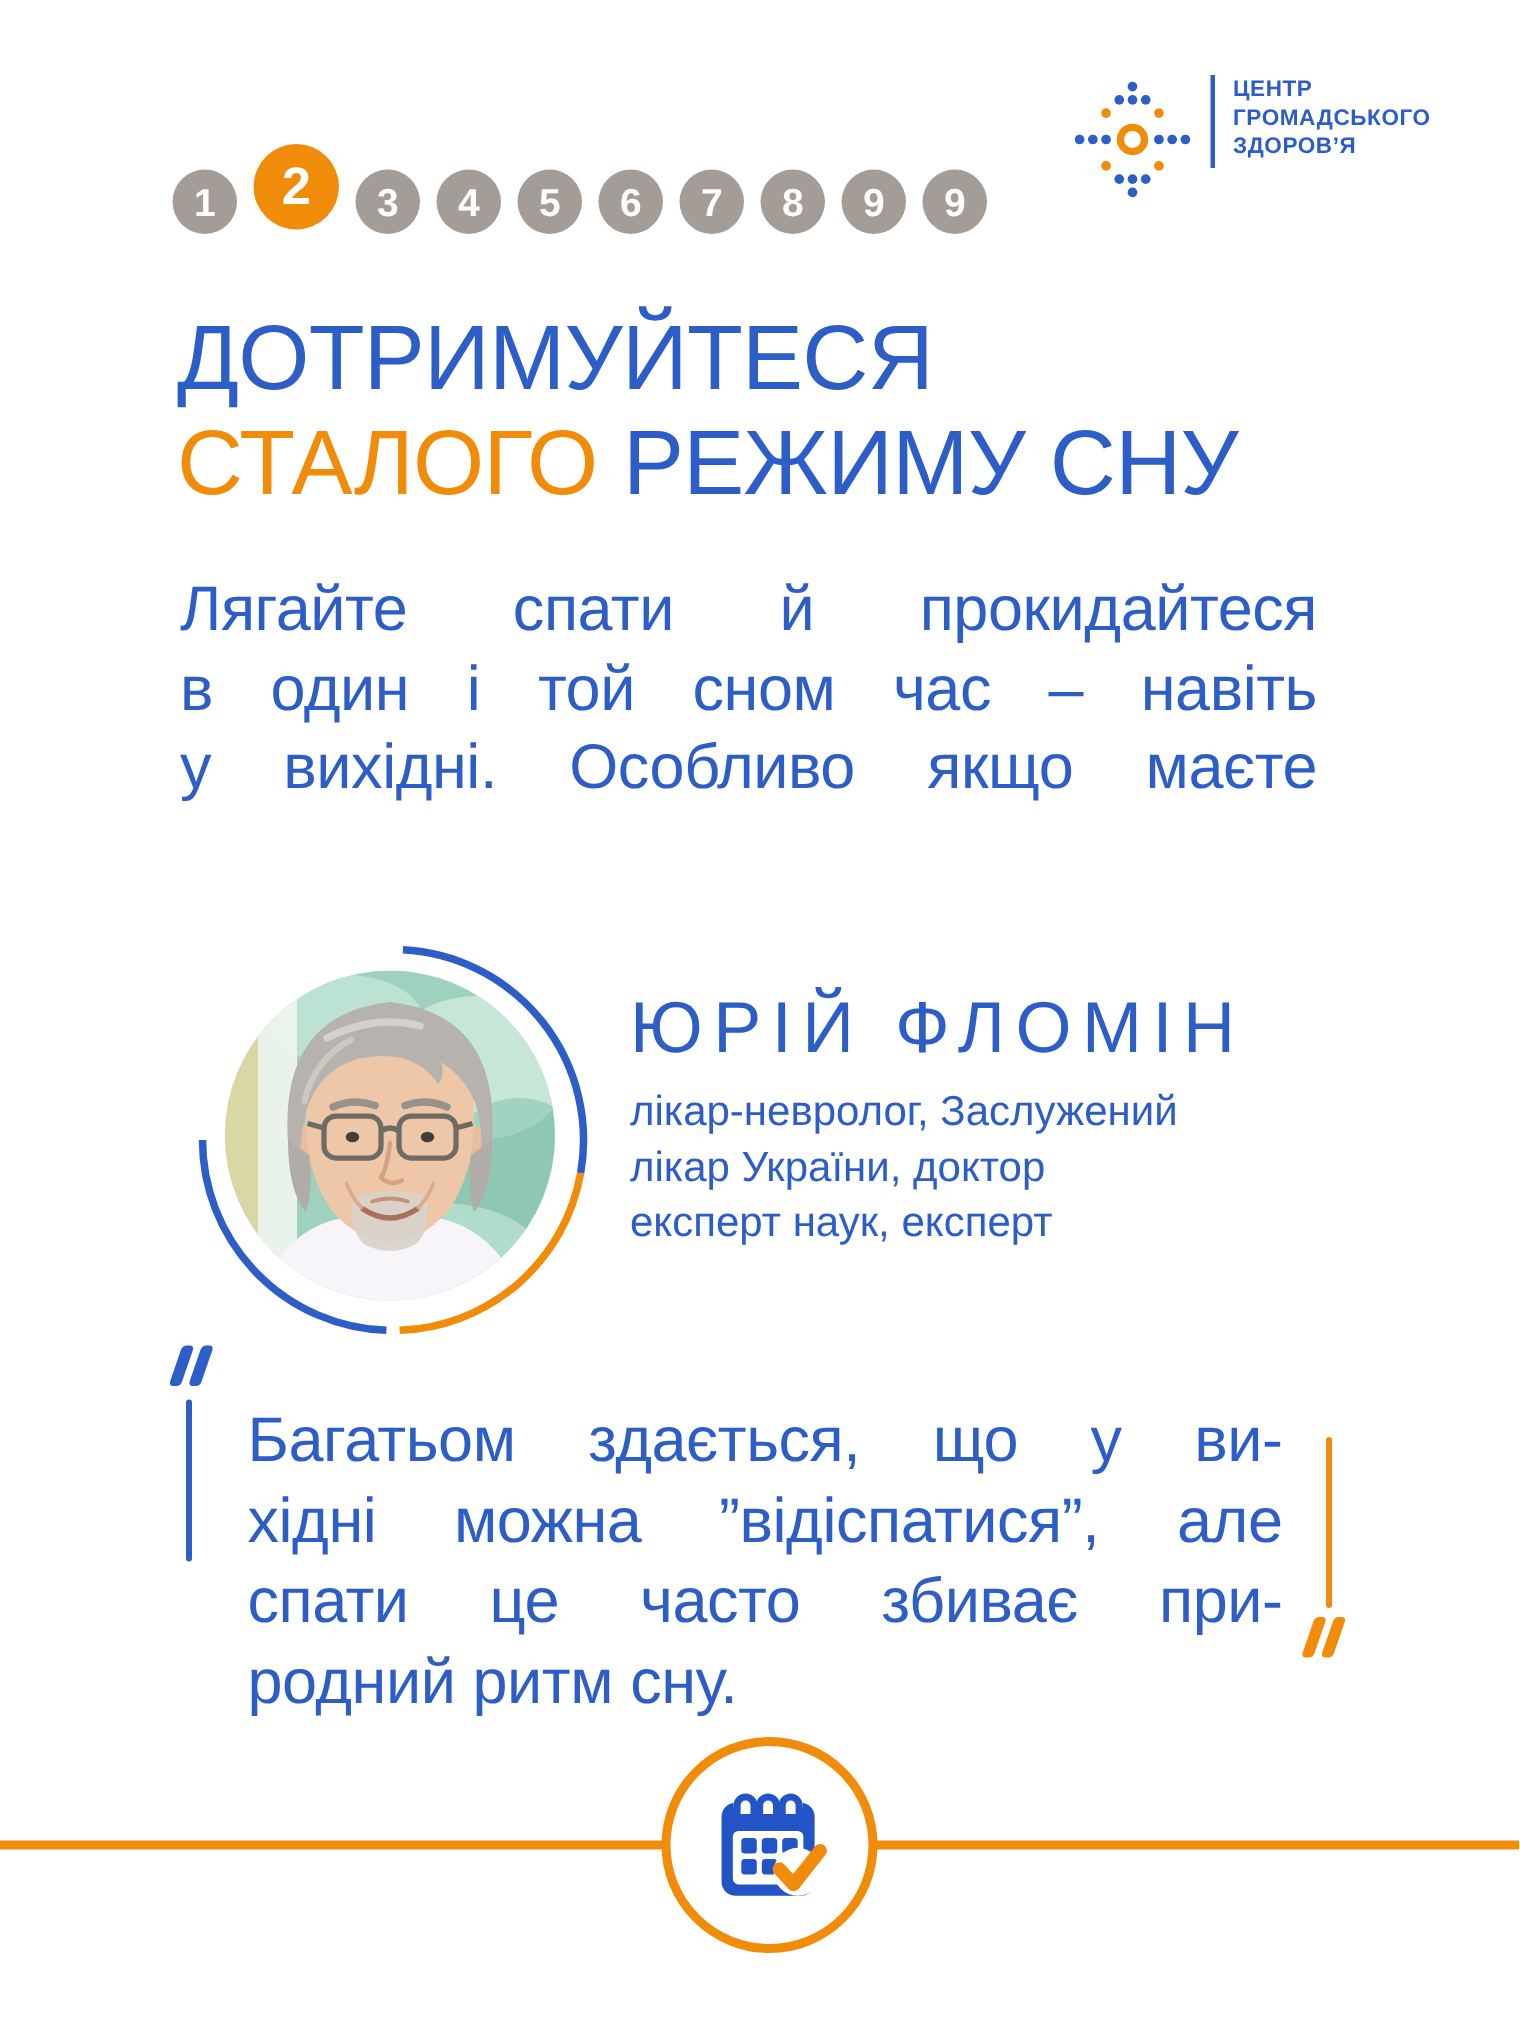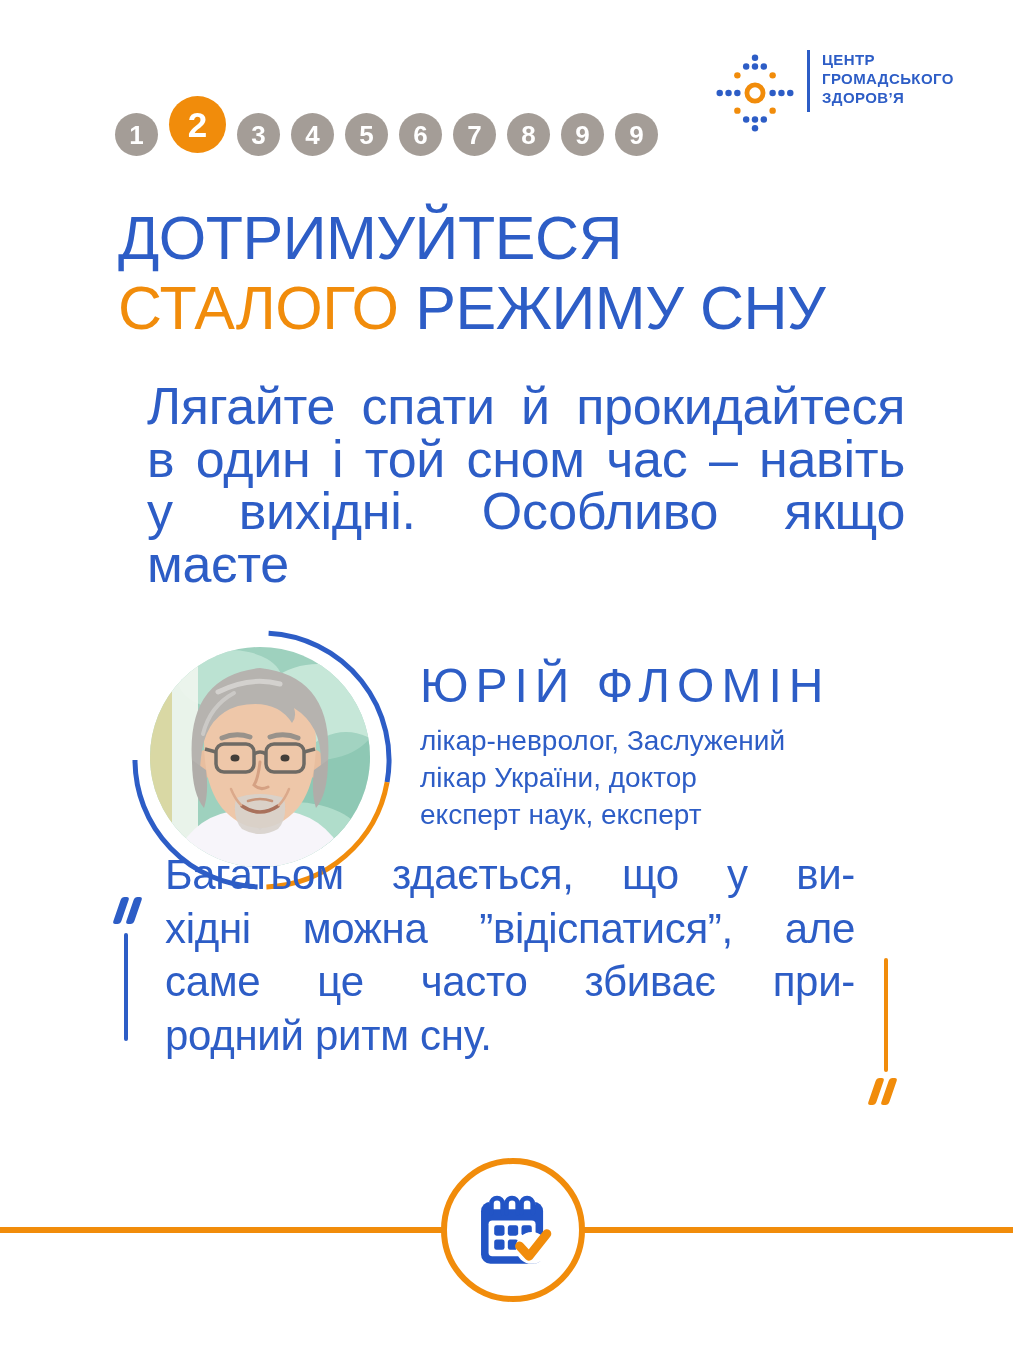--- a/index.html
+++ b/index.html
@@ -44,38 +44,38 @@
   .heading{
     position:absolute;left:118px;top:203px;
     font-size:61px;line-height:70px;font-weight:normal;
     letter-spacing:-.5px;color:var(--blue);white-space:nowrap;
   }
   .heading .hl{color:var(--orange);}
   .heading .rest{margin-left:17px;}
   
   .intro{
     position:absolute;left:120px;top:380px;width:758px;
-    color:var(--blue);font-size:52px;line-height:52.5px;letter-spacing:-.3px;margin-left:27px;
+    color:var(--blue);font-size:42px;line-height:52.5px;letter-spacing:-.3px;
   }
   .jline{text-align:justify;text-align-last:justify;}
   .lline{text-align:left;}
   
   .photo-wrap{position:absolute;left:128px;top:622px;width:270px;height:270px;}
   .expert-name{
     position:absolute;left:420px;top:658px;
     font-size:48px;font-weight:normal;letter-spacing:7px;
     color:var(--blue);white-space:nowrap;
   }
   .expert-bio{
     position:absolute;left:420px;top:722px;
     font-size:28px;line-height:37px;color:var(--blue);
   }
   
   .quote-text{
-    position:absolute;left:165px;top:848px;width:690px;
+    position:absolute;left:165px;top:933px;width:690px;
     color:var(--blue);font-size:42px;line-height:53.5px;letter-spacing:-.3px;
   }
   .qmark{position:absolute;display:flex;gap:5px;}
   .qmark i{display:block;width:8px;height:27px;border-radius:3px;transform:skewX(-19deg);}
   .qmark.blue{left:117px;top:897px;}
   .qmark.blue i{background:var(--blue);}
   .qmark.orange{left:872px;top:1078px;}
   .qmark.orange i{background:var(--orange);}
   .vline{position:absolute;width:4px;border-radius:2px;}
   .vline.blue{left:124px;top:933px;height:108px;background:var(--blue);}
@@ -221,21 +221,21 @@
   </div>
 
   <div class="qmark blue">
       <i></i>
       <i></i>
     </div>
   <div class="vline blue"></div>
   <div class="quote-text">
     <div class="jline">Багатьом здається, що у ви-</div>
     <div class="jline">хідні можна ”відіспатися”, але</div>
-    <div class="jline">саме це часто збиває при-</div>
+    <div class="jline">спати це часто збиває при-</div>
     <div class="lline">родний ритм сну.</div>
   </div>
   <div class="vline orange"></div>
   <div class="qmark orange">
       <i></i>
       <i></i>
     </div>
 
   <div class="footer-line"></div>
   <div class="footer-circle">

